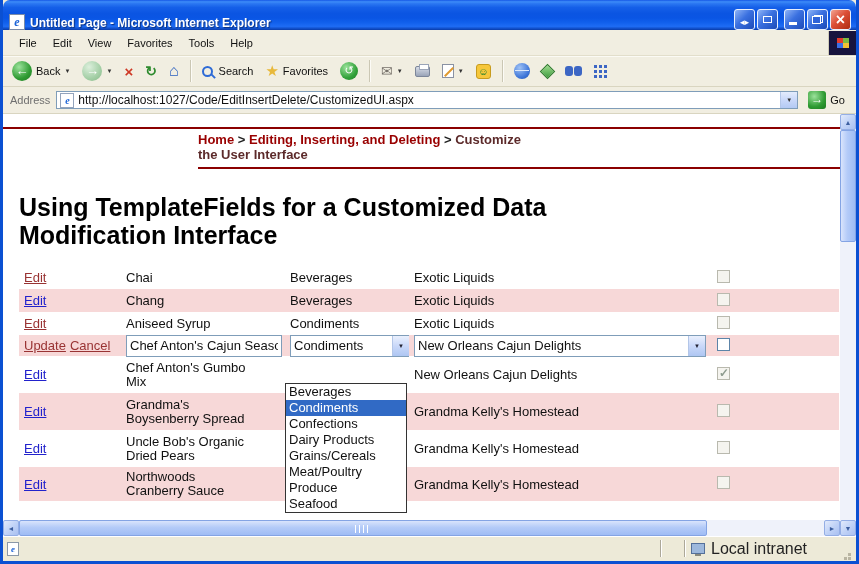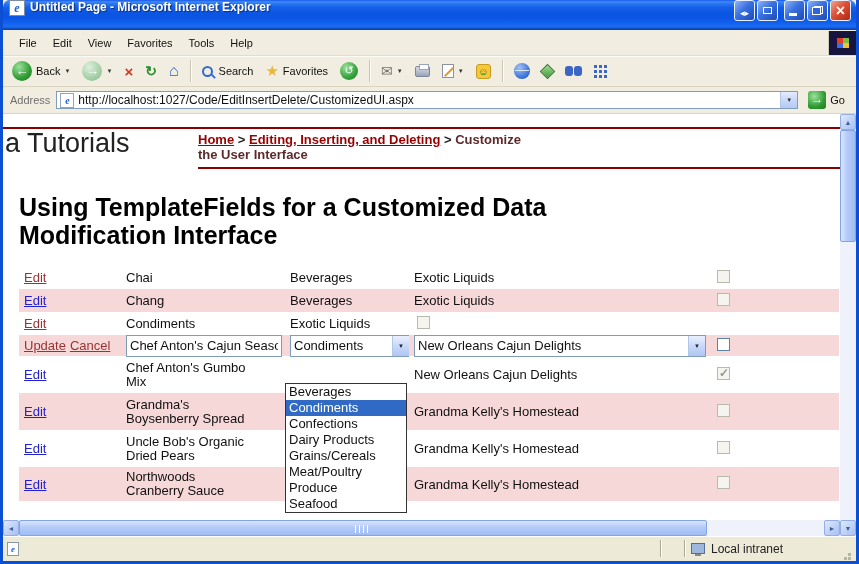--- a/index.html
+++ b/index.html
@@ -1,21 +1,21 @@
 <!DOCTYPE html>
 <html><head>
 <meta charset="utf-8">
 <style>
   * { margin:0; padding:0; box-sizing:border-box; font-family:"Liberation Sans", sans-serif; }
   html,body { background:#c0c0c0; }
   .window{ width:859px; height:564px; border:3px solid #0B50D2; border-top:none;
            display:flex; flex-direction:column; background:#EFECDD; position:relative; overflow:hidden; }
 
   
-  .titlebar{ height:30px; flex:0 0 30px; display:flex; align-items:flex-start; padding:0 5px 0 6px;
+  .titlebar{ height:30px; flex:0 0 30px; display:flex; align-items:flex-end; padding:0 5px 0 6px;
     background:linear-gradient(180deg,#1557E6 0%,#3D8CF8 6%,#2B77F2 12%,#155FE8 25%,#0B55E2 45%,#0A55E4 60%,#1160EC 75%,#1E6CF4 88%,#0D47BE 97%,#0A3CA6 100%);
     border-radius:7px 7px 0 0; }
   .app-icon{ width:16px; height:16px; background:#fff; border:1px solid #7A8BA8; margin-right:5px;
     color:#1B63D6; font:italic bold 12px "Liberation Serif", serif; text-align:center; line-height:14px; flex:0 0 16px;}
   .app-icon::before{content:"e";}
   .wtitle{ color:#fff; font-weight:bold; font-size:12px; text-shadow:1px 1px 1px #0A2E7C; white-space:nowrap; overflow:hidden; flex:1;}
   .tbbtns{ display:flex; gap:2px; align-items:center; }
   .xbtn{ width:21px; height:21px; border-radius:3px; border:1px solid #E8F0FD;
     background:linear-gradient(135deg,#8FB4F6 0%,#3A70E0 45%,#1B4BB8 100%);
     display:flex; align-items:center; justify-content:center; color:#fff; position:relative; cursor:default;}
@@ -91,21 +91,21 @@
   .go-ico::before{content:"\2192";}
 
   
   .content{ flex:1; position:relative; background:#fff; overflow:hidden;}
   .pagearea{ position:absolute; left:0; top:0; right:16px; bottom:16px; overflow:hidden; background:#fff;}
 
   .rule-top{ position:absolute; left:0; right:0; top:13px; height:2px; background:#8B0000;}
   .rule-bot{ position:absolute; left:195px; right:0; top:53px; height:2px; background:#8B0000;}
   .site-title{ position:absolute; left:2px; top:14px; font-size:27px; color:#222; white-space:nowrap;}
   .breadcrumb{ position:absolute; left:195px; top:18px; font-size:13px; font-weight:bold; line-height:15px; color:#222; width:420px;}
-  .breadcrumb a{ color:#990000; text-decoration:underline; cursor:pointer;}
+  .breadcrumb a{ color:#990000; cursor:pointer;}
   .crumb-cur{ color:#5C2A2A;}
   .heading{ position:absolute; left:16px; top:79px; width:545px; font-size:25px; font-weight:bold; color:#000; line-height:28px;}
 
   
   .gridtable{ position:absolute; left:16px; top:152px; width:820px; font-size:13px; color:#111;}
   .trow{ display:grid; grid-template-columns:102px 164px 124px 300px 130px; align-items:center;}
   .h21{height:21px;} .h23{height:23px;} .h27{height:21px;} .h37{height:37px;} .h34{height:34px;}
   .thead{ background:#990000; color:#fff; font-weight:bold;}
   .thead .td{ text-align:center; padding:0;}
   .alt{ background:#F7D8D8;}
@@ -139,21 +139,21 @@
   .up::before{content:"\25B2";} .dn::before{content:"\25BC";} .lf::before{content:"\25C4";} .rt::before{content:"\25BA";}
   .vthumb{ position:absolute; left:0; top:16px; width:16px; height:112px; border:1px solid #84A4E4; border-radius:2px;
     background:linear-gradient(90deg,#D9E4FC,#B4CBF8 45%,#9FBCF4);}
   .hthumb{ position:absolute; left:16px; top:0; width:688px; height:16px; border:1px solid #84A4E4; border-radius:2px;
     background:linear-gradient(180deg,#D9E4FC,#B4CBF8 45%,#9FBCF4);}
   .hthumb::after{ content:""; position:absolute; left:50%; top:4px; width:16px; height:8px; margin-left:-8px;
     background:repeating-linear-gradient(90deg,#FFFFFF 0 1px, transparent 1px 4px);}
 
   
   .statusbar{ height:25px; flex:0 0 25px; display:flex; align-items:center; gap:2px; padding:0 4px;
-    background:#EDEAD8; box-shadow:inset 0 1px 0 #FFFFFF, 0 -1px 0 #C9C5B2; font-size:12px; color:#222;}
+    background:#EDEAD8; box-shadow:inset 0 1px 0 #FFFFFF, 0 -1px 0 #C9C5B2; font-size:16px; color:#222;}
   .doc-ico{ width:12px; height:14px; background:#fff; border:1px solid #8A98A8; color:#1B63D6;
     font:italic bold 9px "Liberation Serif", serif; text-align:center; line-height:12px;}
   .doc-ico::before{content:"e";}
   .sb-space{flex:1;}
   .sb-sep{ width:2px; height:17px; border-left:1px solid #ACA899; border-right:1px solid #FFFFFF;}
   .sb-mini{ width:18px; height:17px;}
   .sb-zone{ width:150px; height:17px; display:flex; align-items:center; gap:6px; padding-left:3px;}
   .pc-ico{ width:14px; height:11px; background:#9DB8DC; border:1px solid #54709A; position:relative;}
   .pc-ico::after{ content:""; position:absolute; left:3px; bottom:-3px; width:6px; height:2px; background:#8A8A7E;}
   .grip{ width:12px; height:12px; position:relative; align-self:flex-end;}
@@ -279,21 +279,20 @@
     <div class="gobtn">
       <span class="go-ico"></span>
       <span>Go</span>
     </div>
   </div>
 
   <div class="content">
     <div class="pagearea">
 
       <div class="rule-top"></div>
-      <div class="site-title">a Tutorials</div>
       <div class="breadcrumb">
         <a>Home</a>
         <span>&gt;</span>
         <a>Editing, Inserting, and Deleting</a>
         <span>&gt;</span>
         <span class="crumb-cur">Customize</span><br>
         <span class="crumb-cur">the User Interface</span>
       </div>
       <div class="rule-bot"></div>
 
@@ -312,20 +311,21 @@
         <div class="trow h23 alt">
           <div class="td"><span class="lnk-b">Edit</span></div>
           <div class="td">Chang</div>
           <div class="td">Beverages</div>
           <div class="td">Exotic Liquids</div>
           <div class="td"><span class="cb"></span></div>
         </div>
 
         <div class="trow h23">
           <div class="td"><span class="lnk-v">Edit</span></div>
+          <div class="td">Aniseed Syrup</div>
           <div class="td">Condiments</div>
           <div class="td">Exotic Liquids</div>
           <div class="td"><span class="cb"></span></div>
         </div>
 
         <div class="trow h27 alt">
           <div class="td">
             <span class="lnk-v">Update</span><span class="lnk-v">Cancel</span>
           </div>
           <div class="td"><input class="txt" type="text" value="Chef Anton's Cajun Seasoning" style=""></div>

